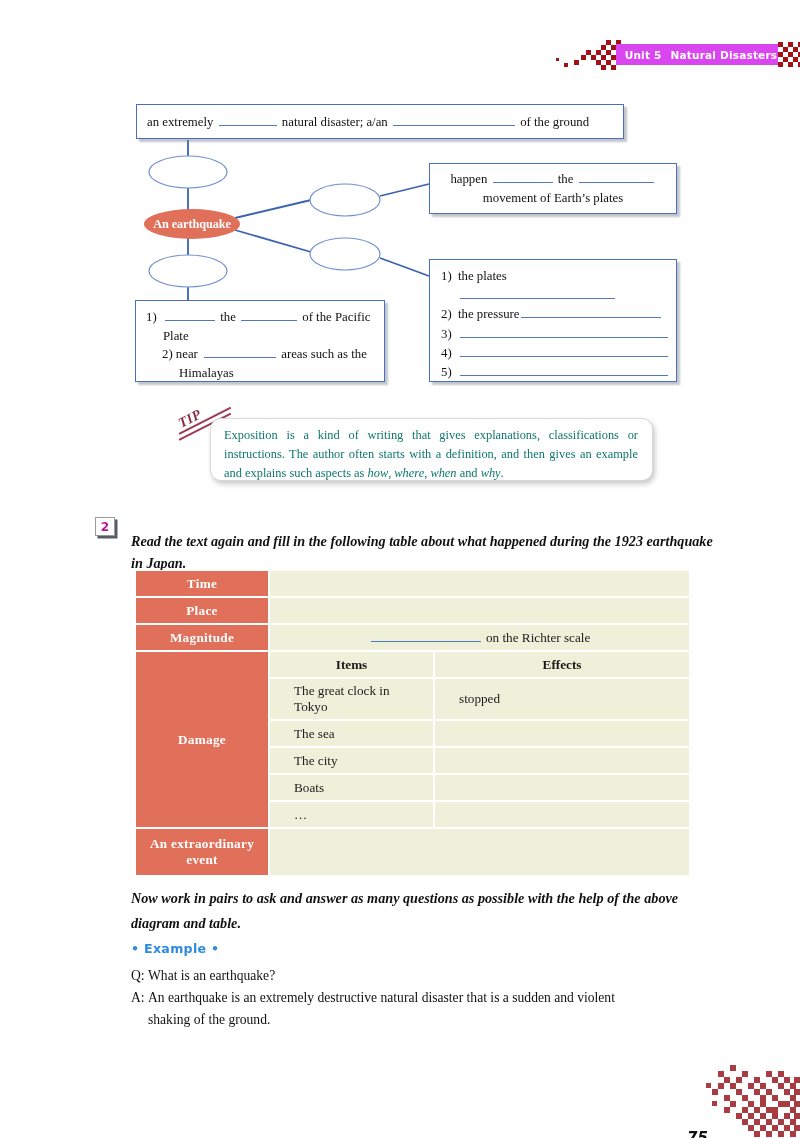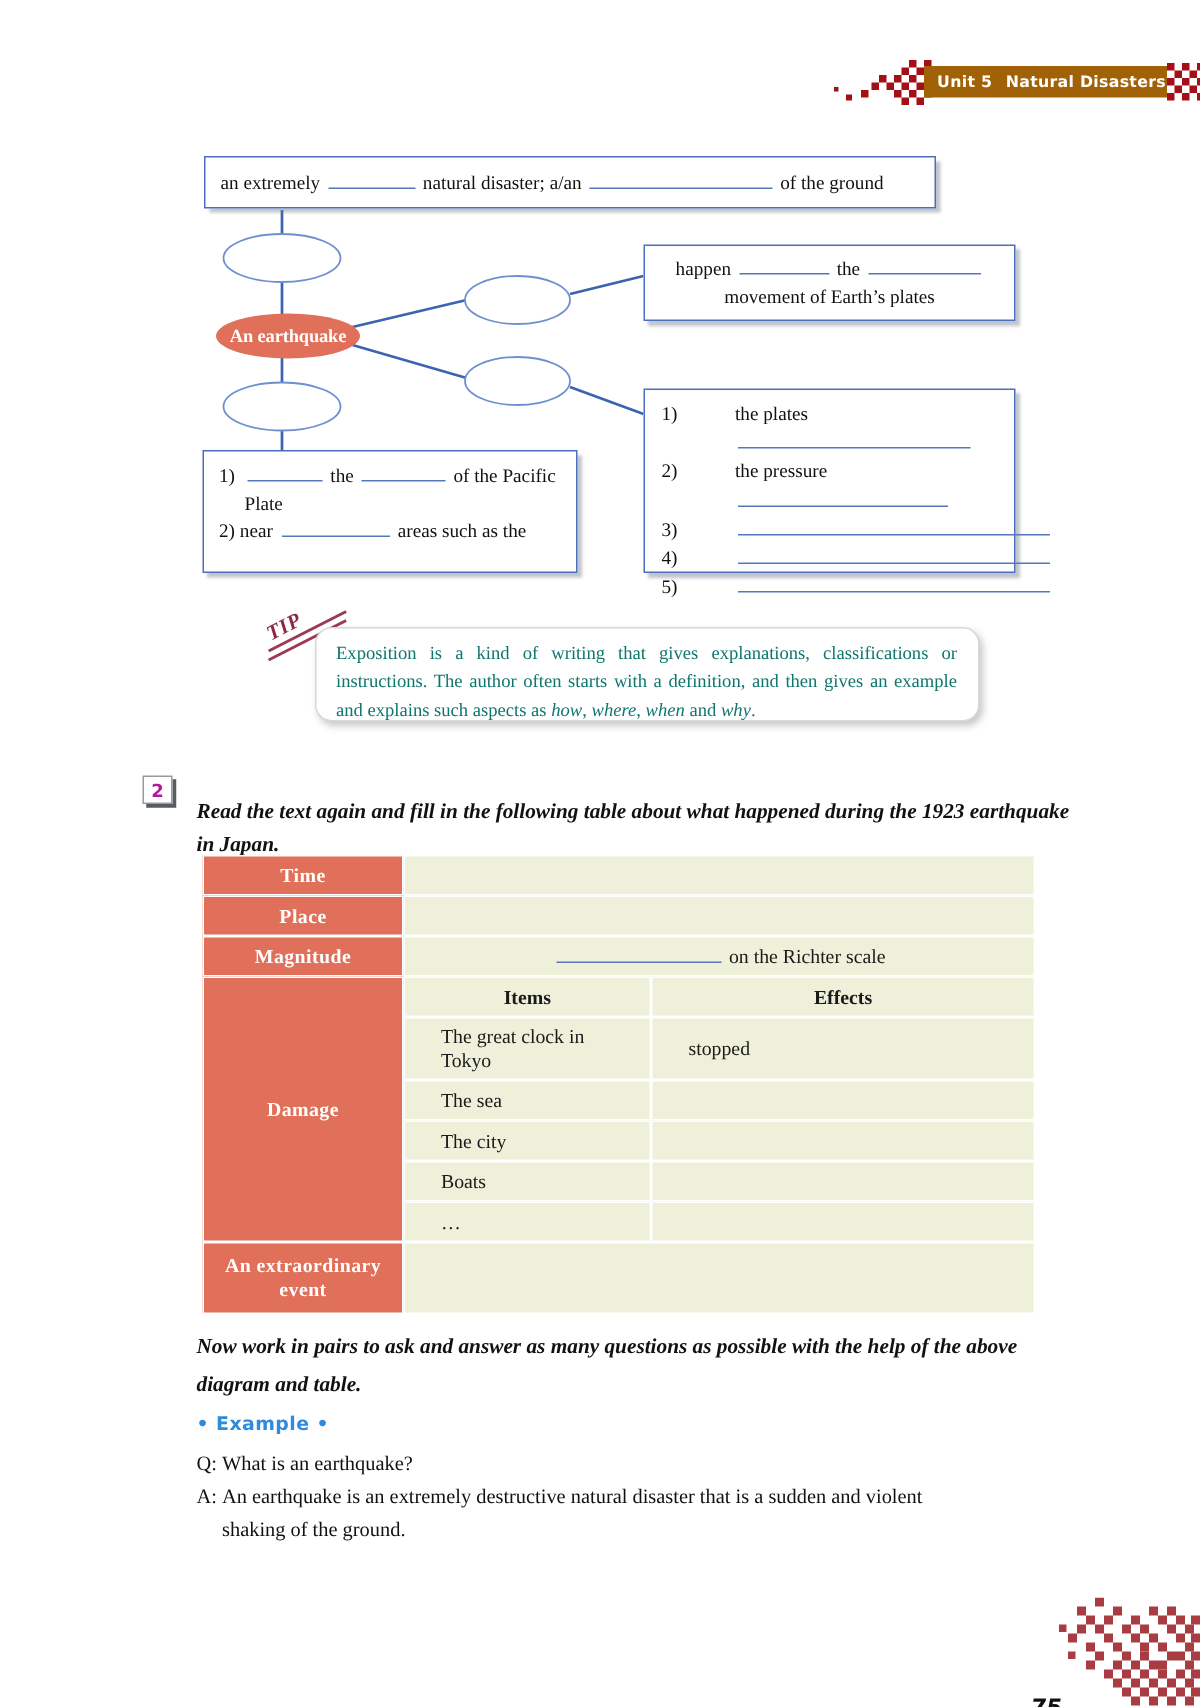--- a/index.html
+++ b/index.html
@@ -23,21 +23,21 @@
   }
   .banner-left-checks {
     position: absolute;
     left: 0; top: 0;
     width: 68px; height: 30px;
   }
   .banner-bar {
     position: absolute;
     left: 60px; top: 4px;
     width: 162px; height: 21px;
-    background: #a16207;
+    background: #d946ef;
     display: flex;
     align-items: center;
     justify-content: center;
     gap: 9px;
     padding-left: 8px;
   }
   .banner-bar span {
     color: #ffffff;
     font-family: "DejaVu Sans", sans-serif;
     font-size: 10.5px;
@@ -83,21 +83,21 @@
     font-weight: bold;
     font-size: 12.3px;
     display: flex; align-items:center; justify-content:center;
     letter-spacing: -0.1px;
   }
 
   
   .numlist { margin:0; padding:0; list-style:none; }
   .numlist li { display:flex; font-size:12.8px; line-height:1.5; }
   .numlist li > .num { width:17px; flex:none; }
-  .numlist li > .txt { flex:1;margin-left:32px; }
+  .numlist li > .txt { flex:1; }
 
   
   .tipbox {
     position: absolute;
     left: 210px; top: 418px;
     width: 443px; height: 63px;
     background: #ffffff;
     border: 1px solid #d8d8d8;
     border-radius: 11px;
     box-shadow: 2px 3px 5px rgba(100,100,100,0.35);
@@ -393,24 +393,25 @@
         <span style="width:17px;flex:none;">1)</span>
         <span style="flex:1;">
           <span class="blank" style="width:50px;"></span>
           <span>the</span>
           <span class="blank" style="width:56px;"></span>
           <span>of the Pacific</span>
           <span style="display:block;">Plate</span>
         </span>
       </div>
       <div style="display:flex;">
-        <span style="width:40px;flex:none;">2) near</span>
+        <span style="width:40px;flex:none;margin-left:16px;">2) near</span>
         <span style="flex:1;">
           <span class="blank" style="width:72px;"></span>
           <span>areas such as the</span>
+          <span style="display:block; margin-left:-23px;">Himalayas</span>
         </span>
       </div>
     </div>
   </div>
 </div>
 
 <div class="tip-flag">
   <span class="tipword">TIP</span>
   <i class="stroke s1"></i>
   <i class="stroke s2"></i>

